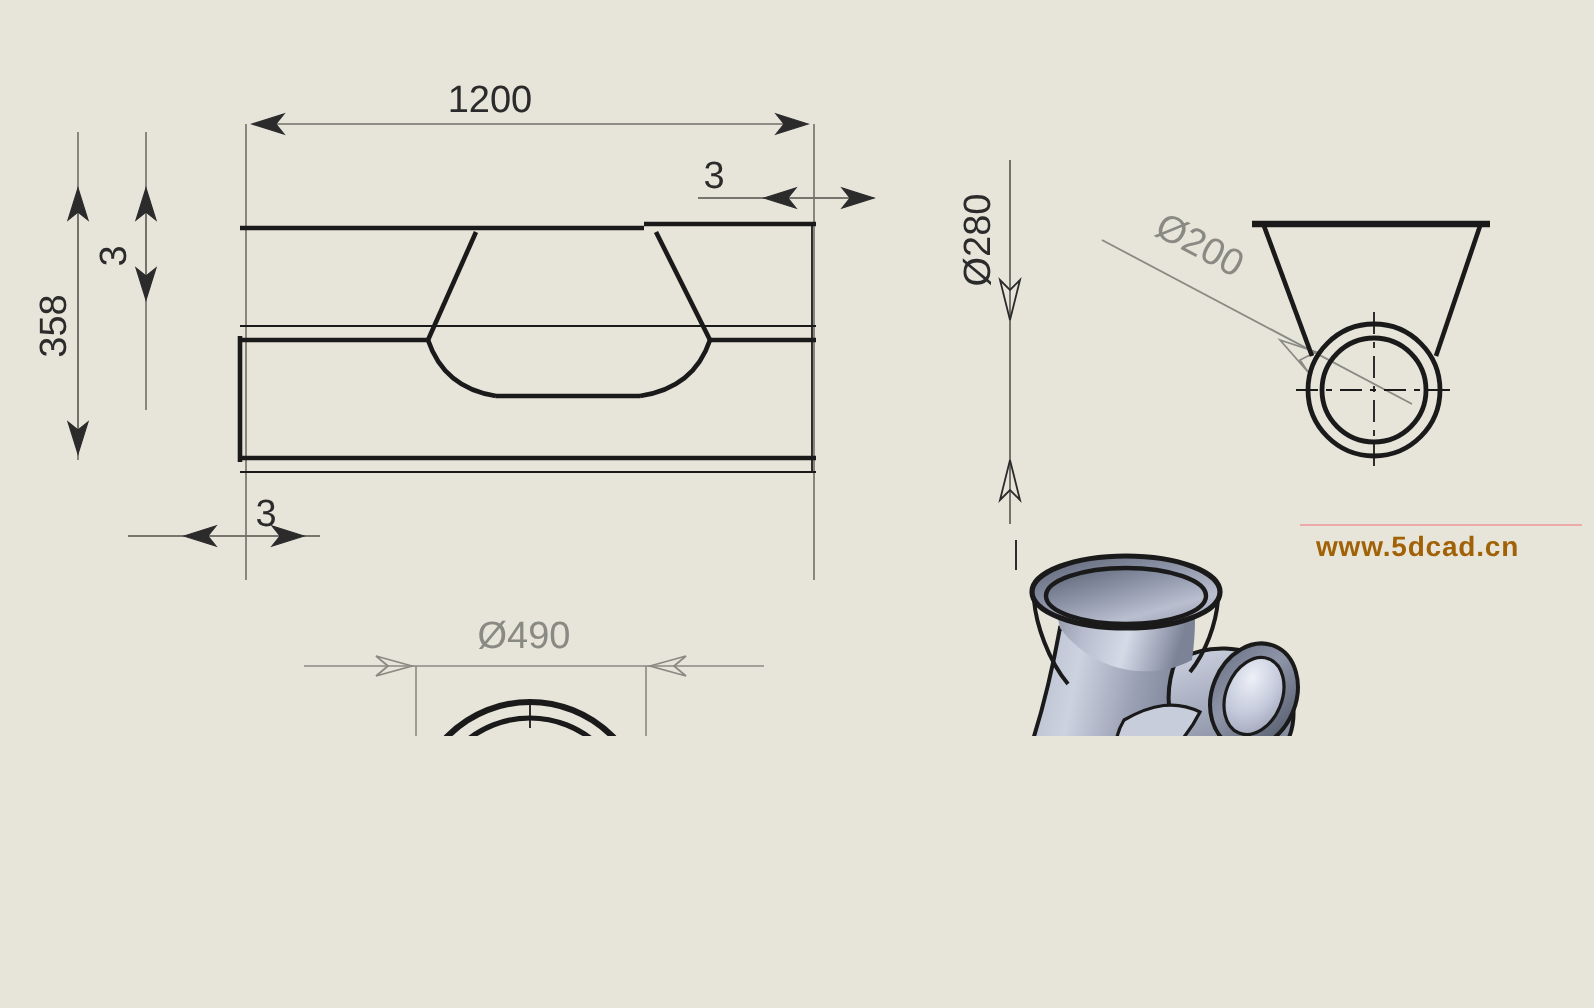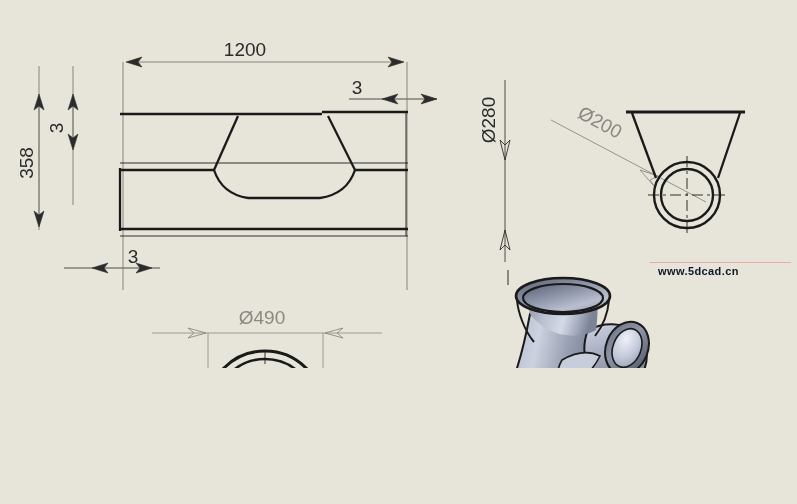--- a/index.html
+++ b/index.html
@@ -40,23 +40,23 @@
     position: absolute;
     font-family: "DejaVu Sans", sans-serif;
     font-size: 34px;
     font-weight: bold;
     letter-spacing: 7px;
     white-space: nowrap;
   }
   .wm-url {
     position: absolute;
     font-family: "Liberation Sans", sans-serif;
-    font-size: 11px;
+    font-size: 14px;
     font-weight: bold;
-    color: #0f172a;
+    color: #a16207;
     letter-spacing: 0.4px;
     white-space: nowrap;
   }
   .wm-rule {
     position: absolute;
     height: 1px;
     background: #eeaaaa;
   }
 </style>
 </head>

